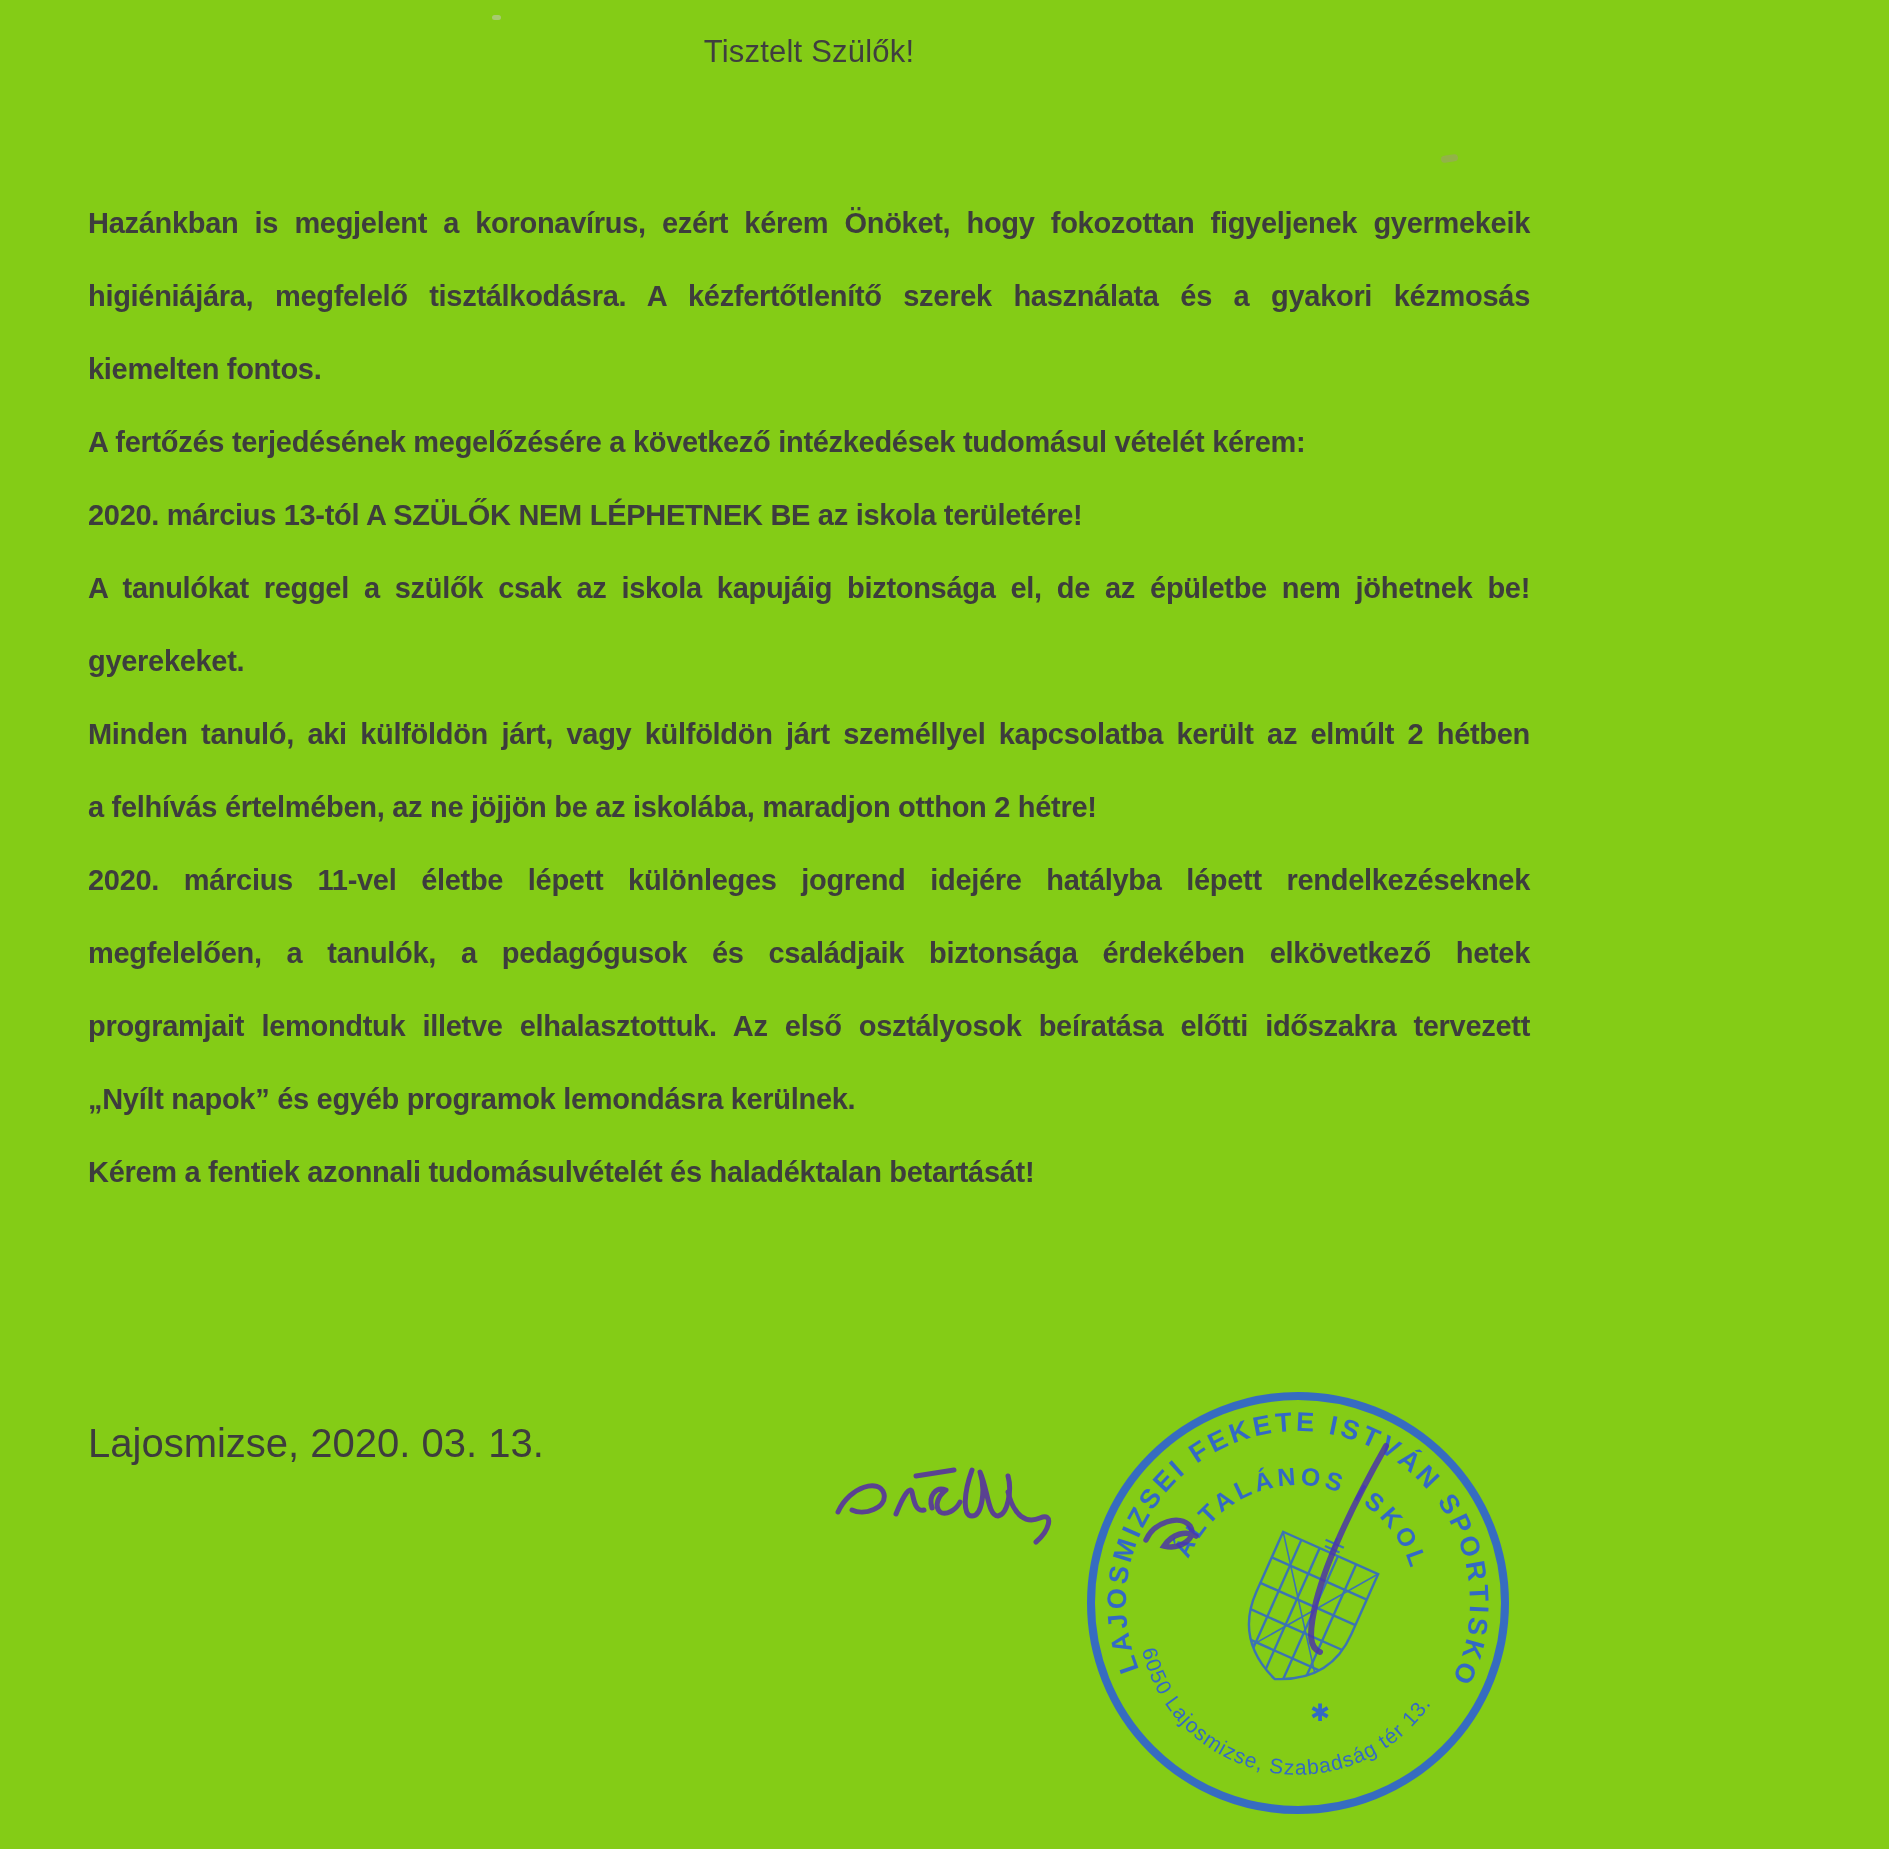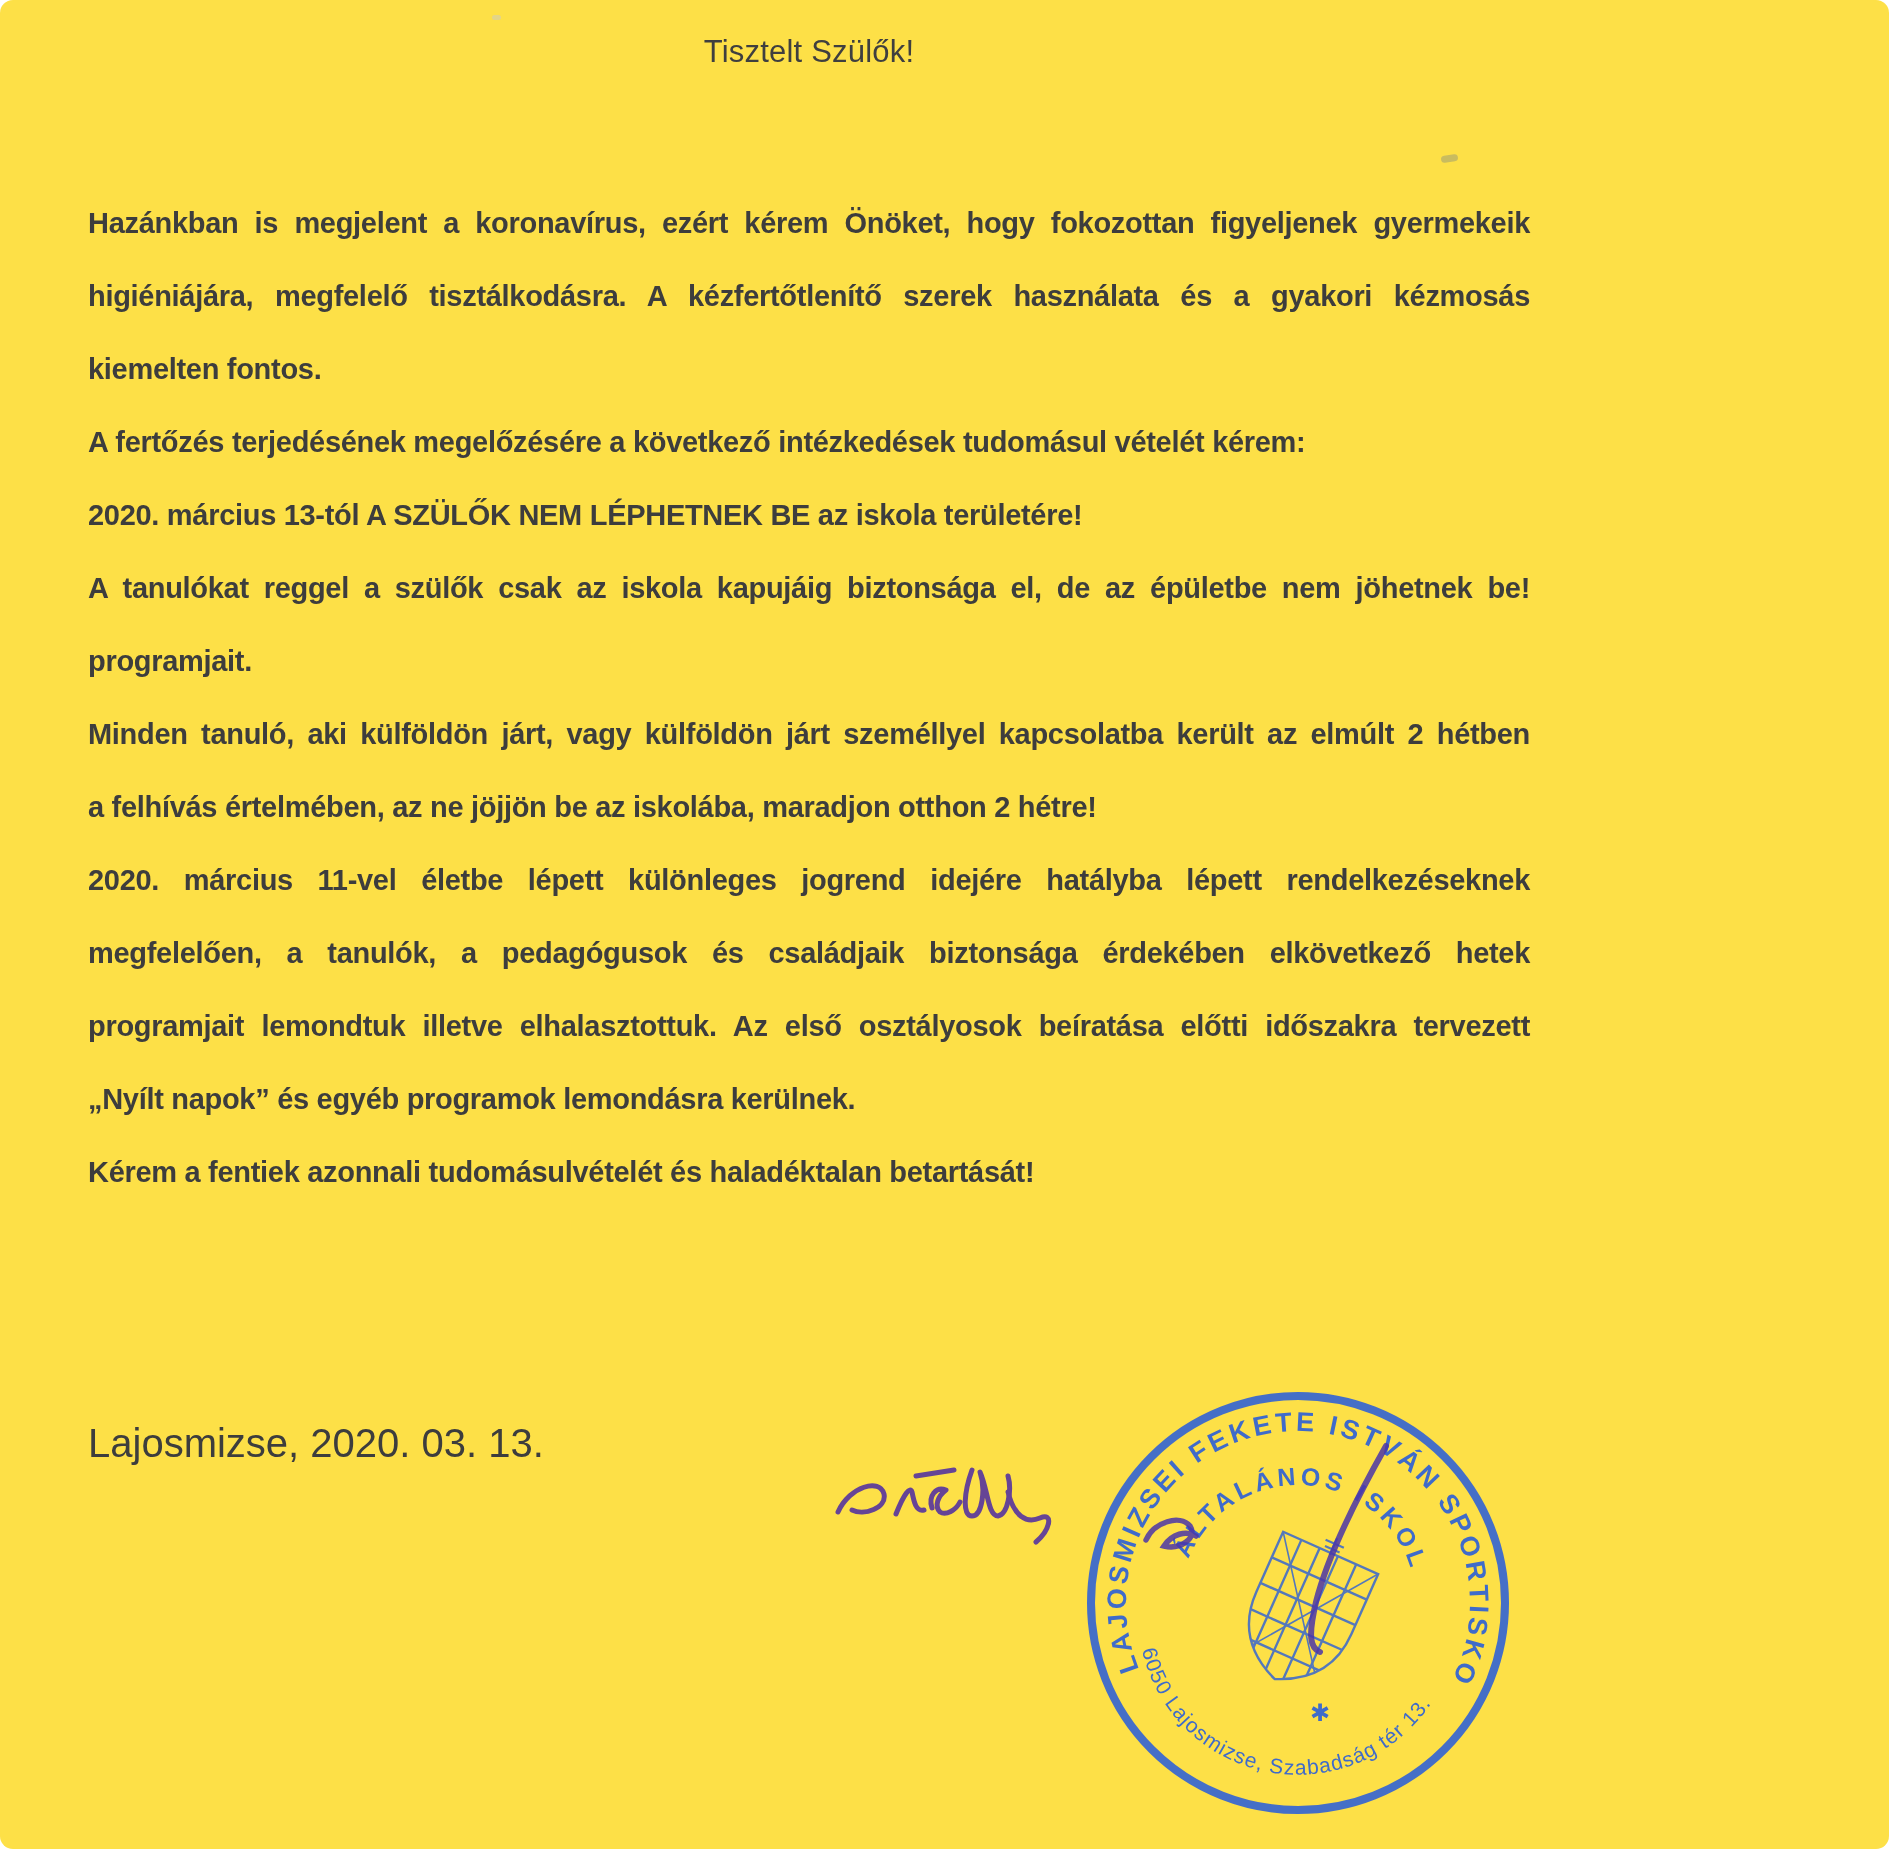--- a/index.html
+++ b/index.html
@@ -4,21 +4,21 @@
 <style>
   html,body{margin:0;padding:0;}
   body{
     width:1889px;height:1849px;
     background:#ffffff;
     font-family:"Liberation Sans", sans-serif;
     color:#3a3a3a;
     position:relative;
     overflow:hidden;
   }
-  .sheet{position:absolute;inset:0;background:#fde047;border-radius:13px;}
+  .sheet{position:absolute;inset:0;background:#84cc16;}
   .title{
     position:absolute;top:34px;left:88px;width:1442px;
     text-align:center;font-size:31px;color:#3f3f3f;
     letter-spacing:0.2px;
   }
   .bodytext{
     position:absolute;top:187px;left:88px;width:1442px;
     font-size:29px;line-height:73px;letter-spacing:-0.3px;
     color:#3d3d3d;
   }
@@ -48,21 +48,21 @@
 
   <div class="title">Tisztelt Szülők!</div>
 
   <div class="bodytext">
     <div class="line j">Hazánkban is megjelent a koronavírus, ezért kérem Önöket, hogy fokozottan figyeljenek gyermekeik</div>
     <div class="line j">higiéniájára, megfelelő tisztálkodásra. A kézfertőtlenítő szerek használata és a gyakori kézmosás</div>
     <div class="line">kiemelten fontos.</div>
     <div class="line">A fertőzés terjedésének megelőzésére a következő intézkedések tudomásul vételét kérem:</div>
     <div class="line">2020. március 13-tól A SZÜLŐK NEM LÉPHETNEK BE az iskola területére!</div>
     <div class="line j">A tanulókat reggel a szülők csak az iskola kapujáig biztonsága el, de az épületbe nem jöhetnek be!</div>
-    <div class="line">programjait.</div>
+    <div class="line">gyerekeket.</div>
     <div class="line j">Minden tanuló, aki külföldön járt, vagy külföldön járt személlyel kapcsolatba került az elmúlt 2 hétben</div>
     <div class="line">a felhívás értelmében, az ne jöjjön be az iskolába, maradjon otthon 2 hétre!</div>
     <div class="line j">2020. március 11-vel életbe lépett különleges jogrend idejére hatályba lépett rendelkezéseknek</div>
     <div class="line j">megfelelően, a tanulók, a pedagógusok és családjaik biztonsága érdekében elkövetkező hetek</div>
     <div class="line j">programjait lemondtuk illetve elhalasztottuk. Az első osztályosok beíratása előtti időszakra tervezett</div>
     <div class="line">„Nyílt napok” és egyéb programok lemondásra kerülnek.</div>
     <div class="line">Kérem a fentiek azonnali tudomásulvételét és haladéktalan betartását!</div>
   </div>
 
   <div class="dateline">Lajosmizse, 2020. 03. 13.</div>

